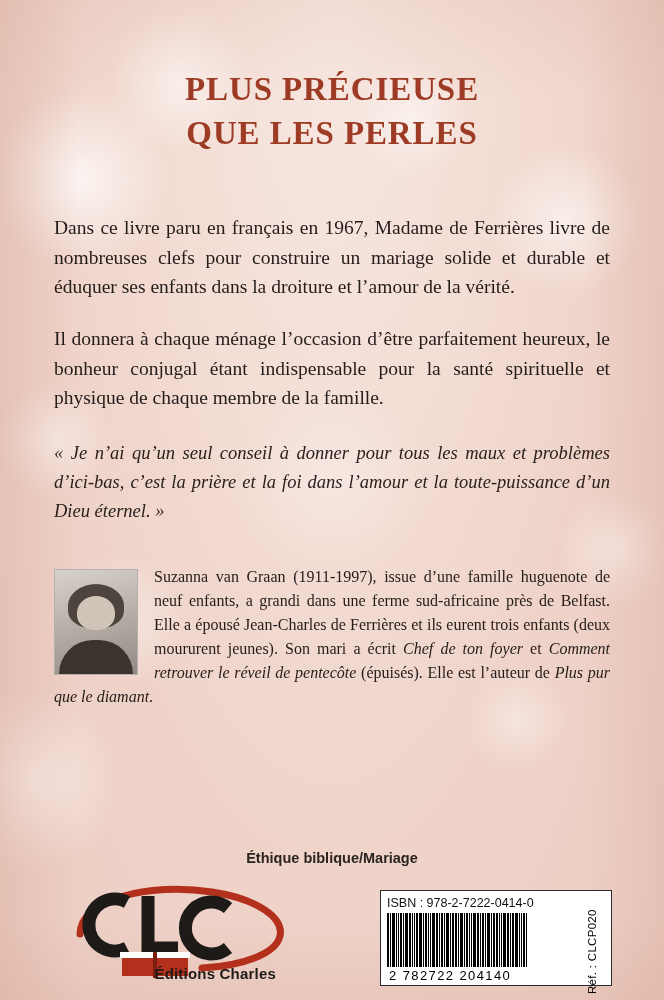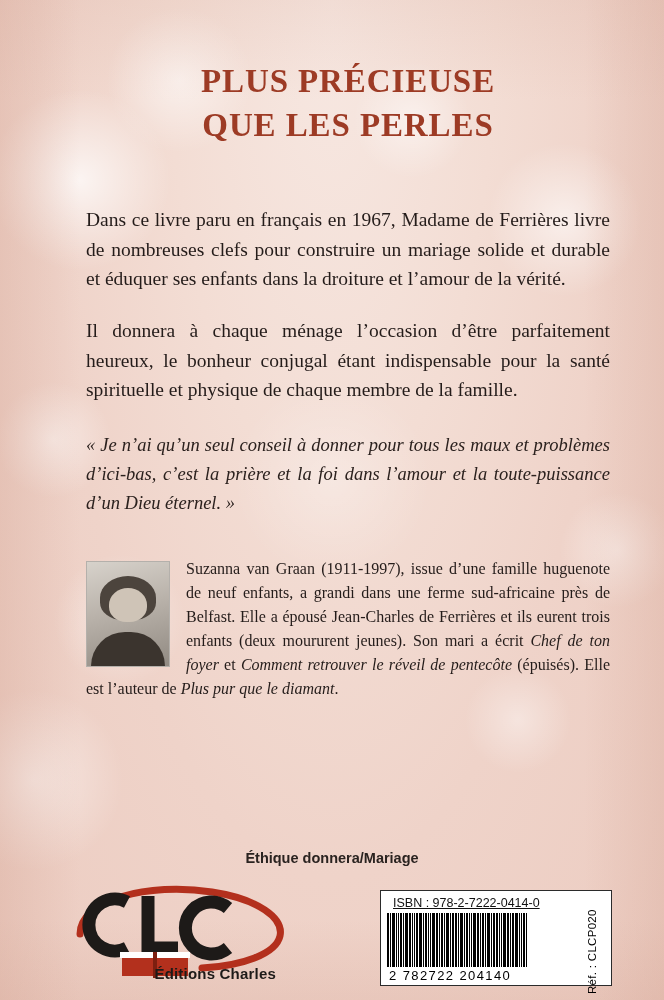--- a/index.html
+++ b/index.html
@@ -41,23 +41,22 @@
     inset: 0;
     pointer-events: none;
     background:
       linear-gradient(to right, rgba(214,168,152,0.35) 0%, rgba(214,168,152,0) 12%, rgba(214,168,152,0) 88%, rgba(214,168,152,0.32) 100%),
       linear-gradient(to bottom, rgba(214,168,152,0.18) 0%, rgba(214,168,152,0) 10%, rgba(214,168,152,0) 92%, rgba(214,168,152,0.25) 100%);
   }
 
   .content {
     position: relative;
     z-index: 2;
-    padding: 4px 48px;
+    padding: 12px 48px;
     box-sizing: border-box;
-    margin-left: 32px;
   }
 
   
   .title-block {
     padding-top: 56px;
     text-align: center;
   }
   .title-line {
     font-family: "Liberation Serif", serif;
     color: #9d3b25;
@@ -193,22 +192,21 @@
     background: #ffffff;
     border: 1px solid #2b2b2b;
     box-sizing: border-box;
     padding: 4px 6px 2px 6px;
     position: relative;
   }
   .isbn-text {
     font-family: "Liberation Sans", sans-serif;
     font-size: 12.5px;
     color: #111;
-    margin: 1px 0 3px 6px;
-    text-decoration: underline;
+    margin: 1px 0 3px 0;
   }
   .barcode-area {
     display: flex;
     align-items: flex-end;
     justify-content: space-between;
   }
   .bars {
     height: 54px;
     display: flex;
     align-items: flex-end;
@@ -283,21 +281,21 @@
         <div class="hair-inner"></div>
         <div class="body"></div>
       </div>
       <div class="author-text"><span>Suzanna van Graan (1911-1997), issue d’une famille huguenote de neuf enfants, a grandi dans une ferme sud-africaine près de Belfast. Elle a épousé Jean-Charles de Ferrières et ils eurent trois enfants (deux moururent jeunes). Son mari a écrit </span><em>Chef de ton foyer</em><span> et </span><em>Comment retrouver le réveil de pentecôte</em><span> (épuisés). Elle est l’auteur de </span><em>Plus pur que le diamant</em><span>.</span></div>
     </div>
 
   </div>
 
   <div class="footer">
 
-    <div class="category">Éthique donnera/Mariage</div>
+    <div class="category">Éthique biblique/Mariage</div>
 
     <div class="footer-row">
 
       <div class="logo">
         <svg width="240" height="112" viewBox="0 0 240 112">
 
           <path d="M 28 60 C 28 26, 96 8, 160 18 C 206 25, 232 44, 228 62 C 224 80, 190 92, 150 94" fill="none" stroke="#b3301d" stroke-width="7" stroke-linecap="round"></path>
           <path d="M 150 94 C 120 96, 92 92, 70 84" fill="none" stroke="#b3301d" stroke-width="7" stroke-linecap="round" opacity="0"></path>
 
           <path d="M 75 28 A 26 26 0 1 0 75 74" fill="none" stroke="#1d1a18" stroke-width="13" stroke-linecap="butt"></path>

